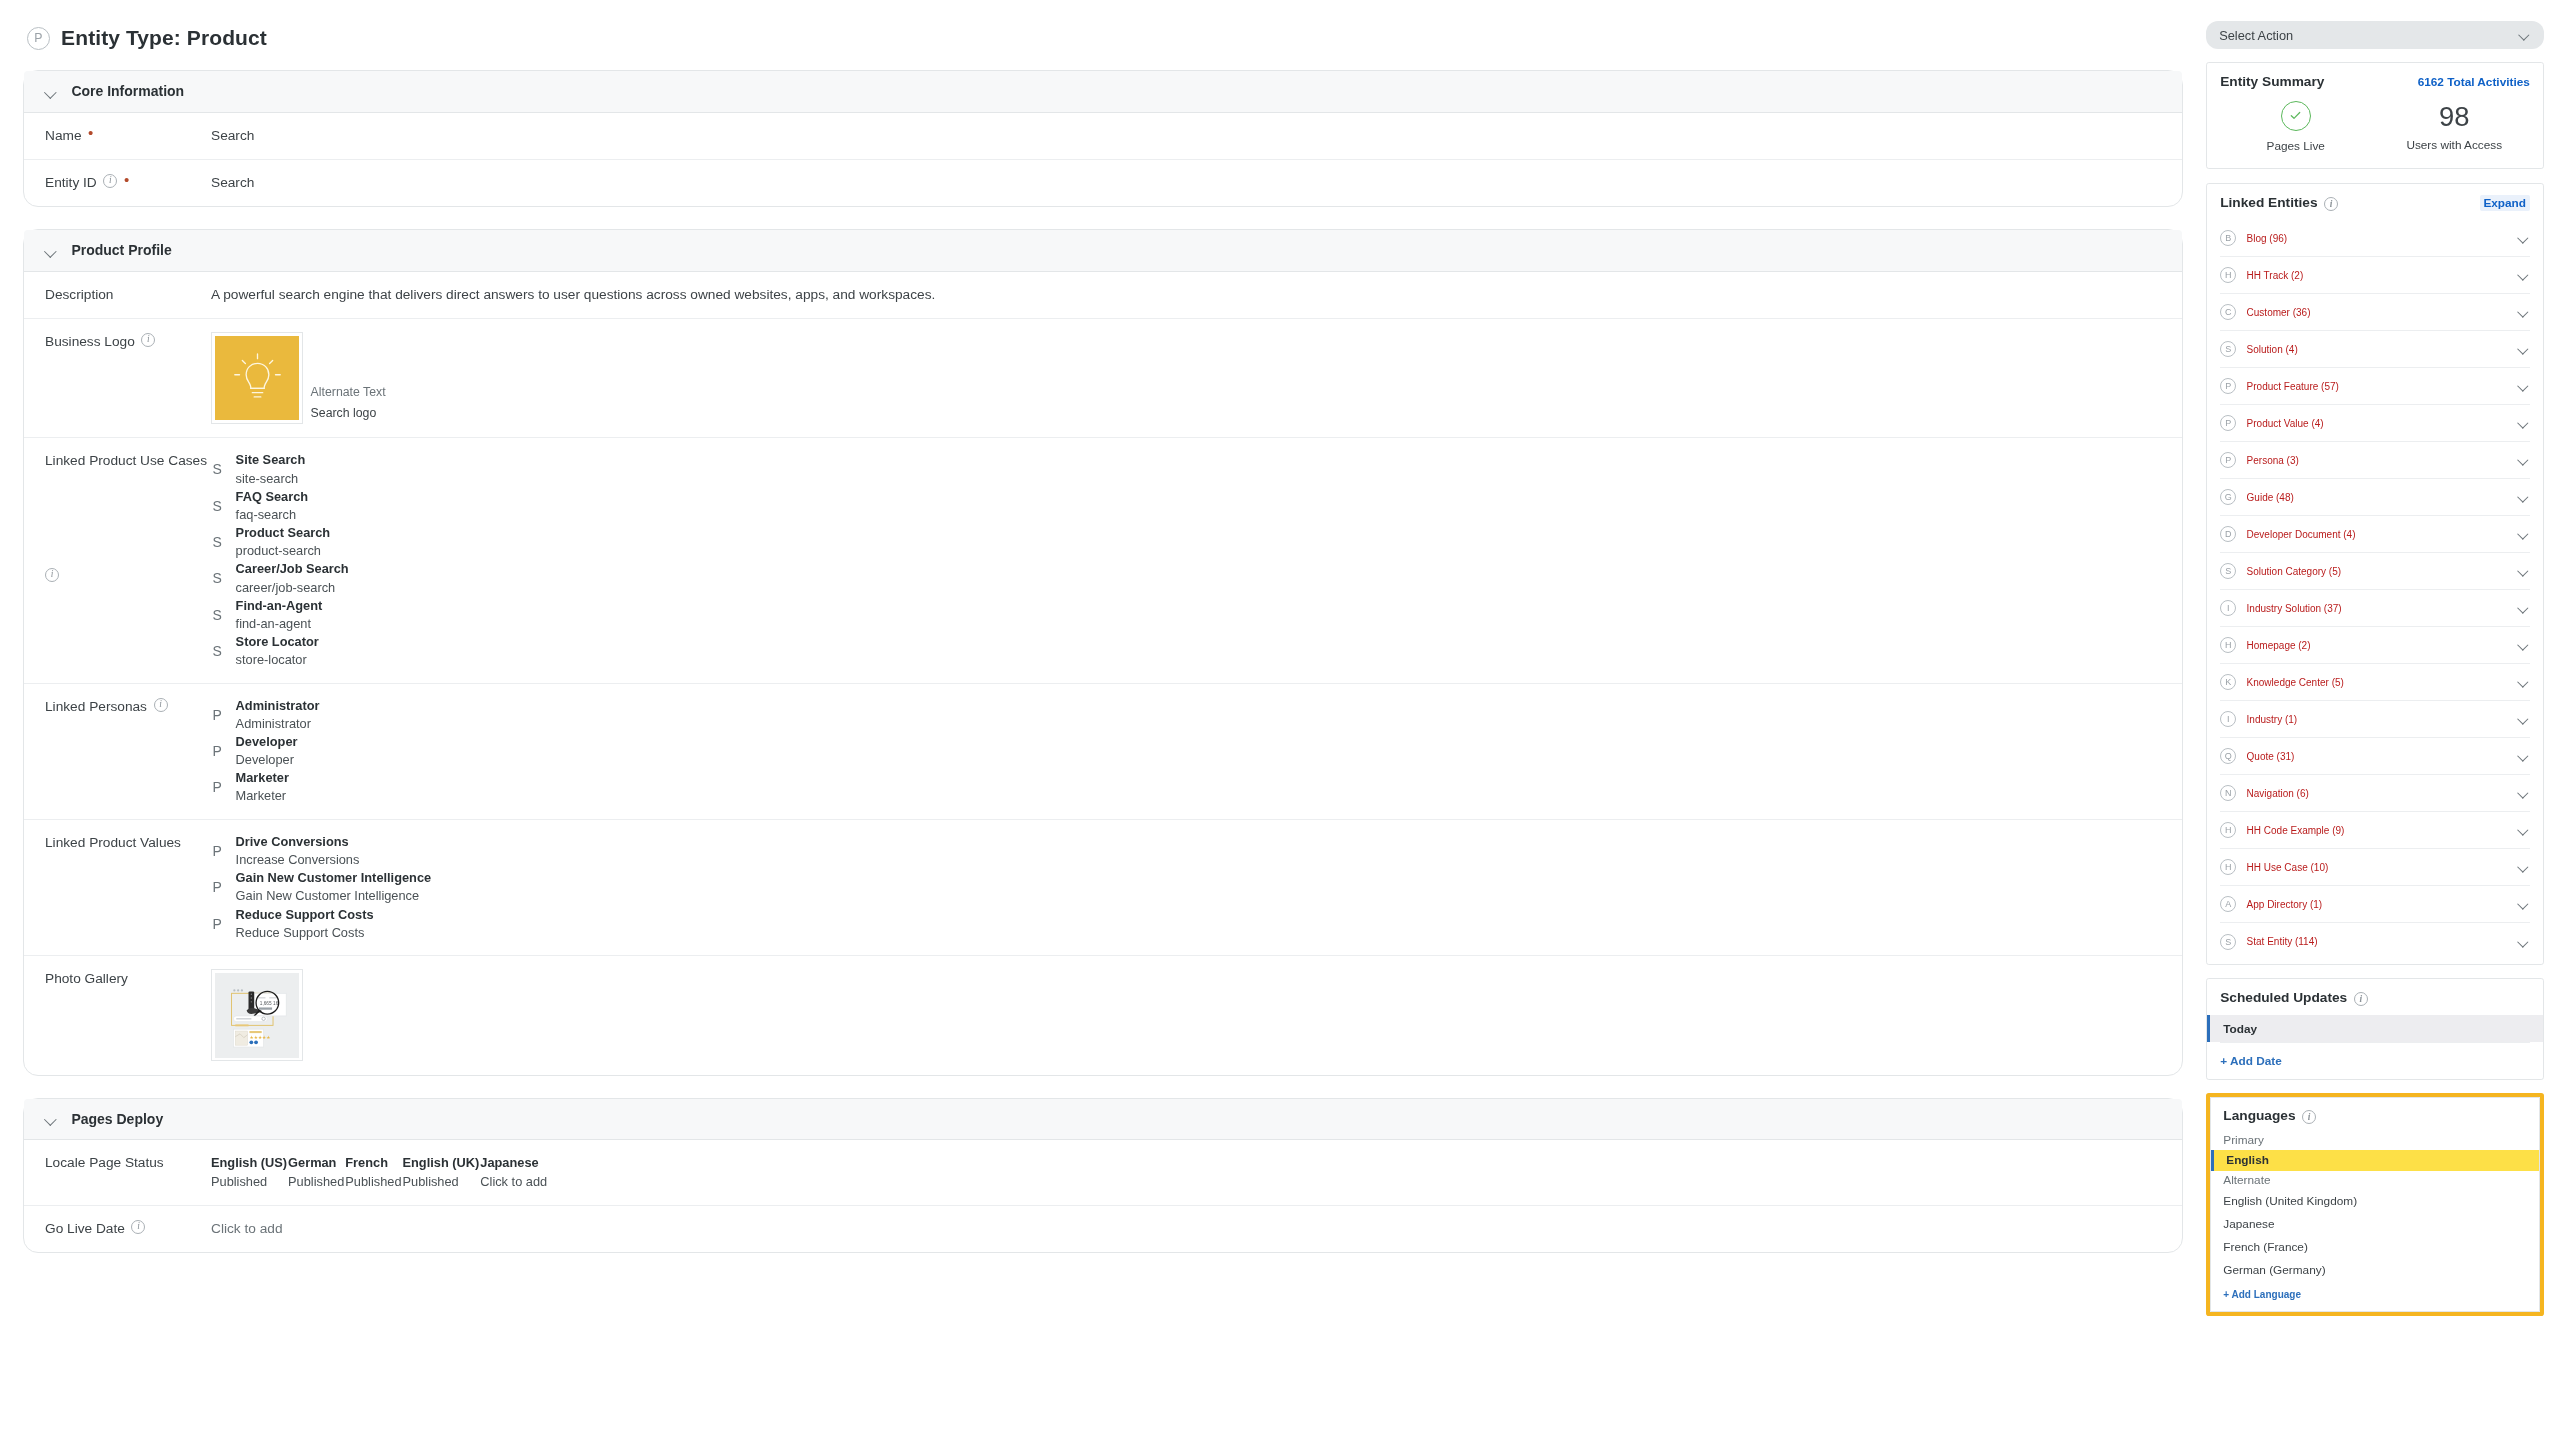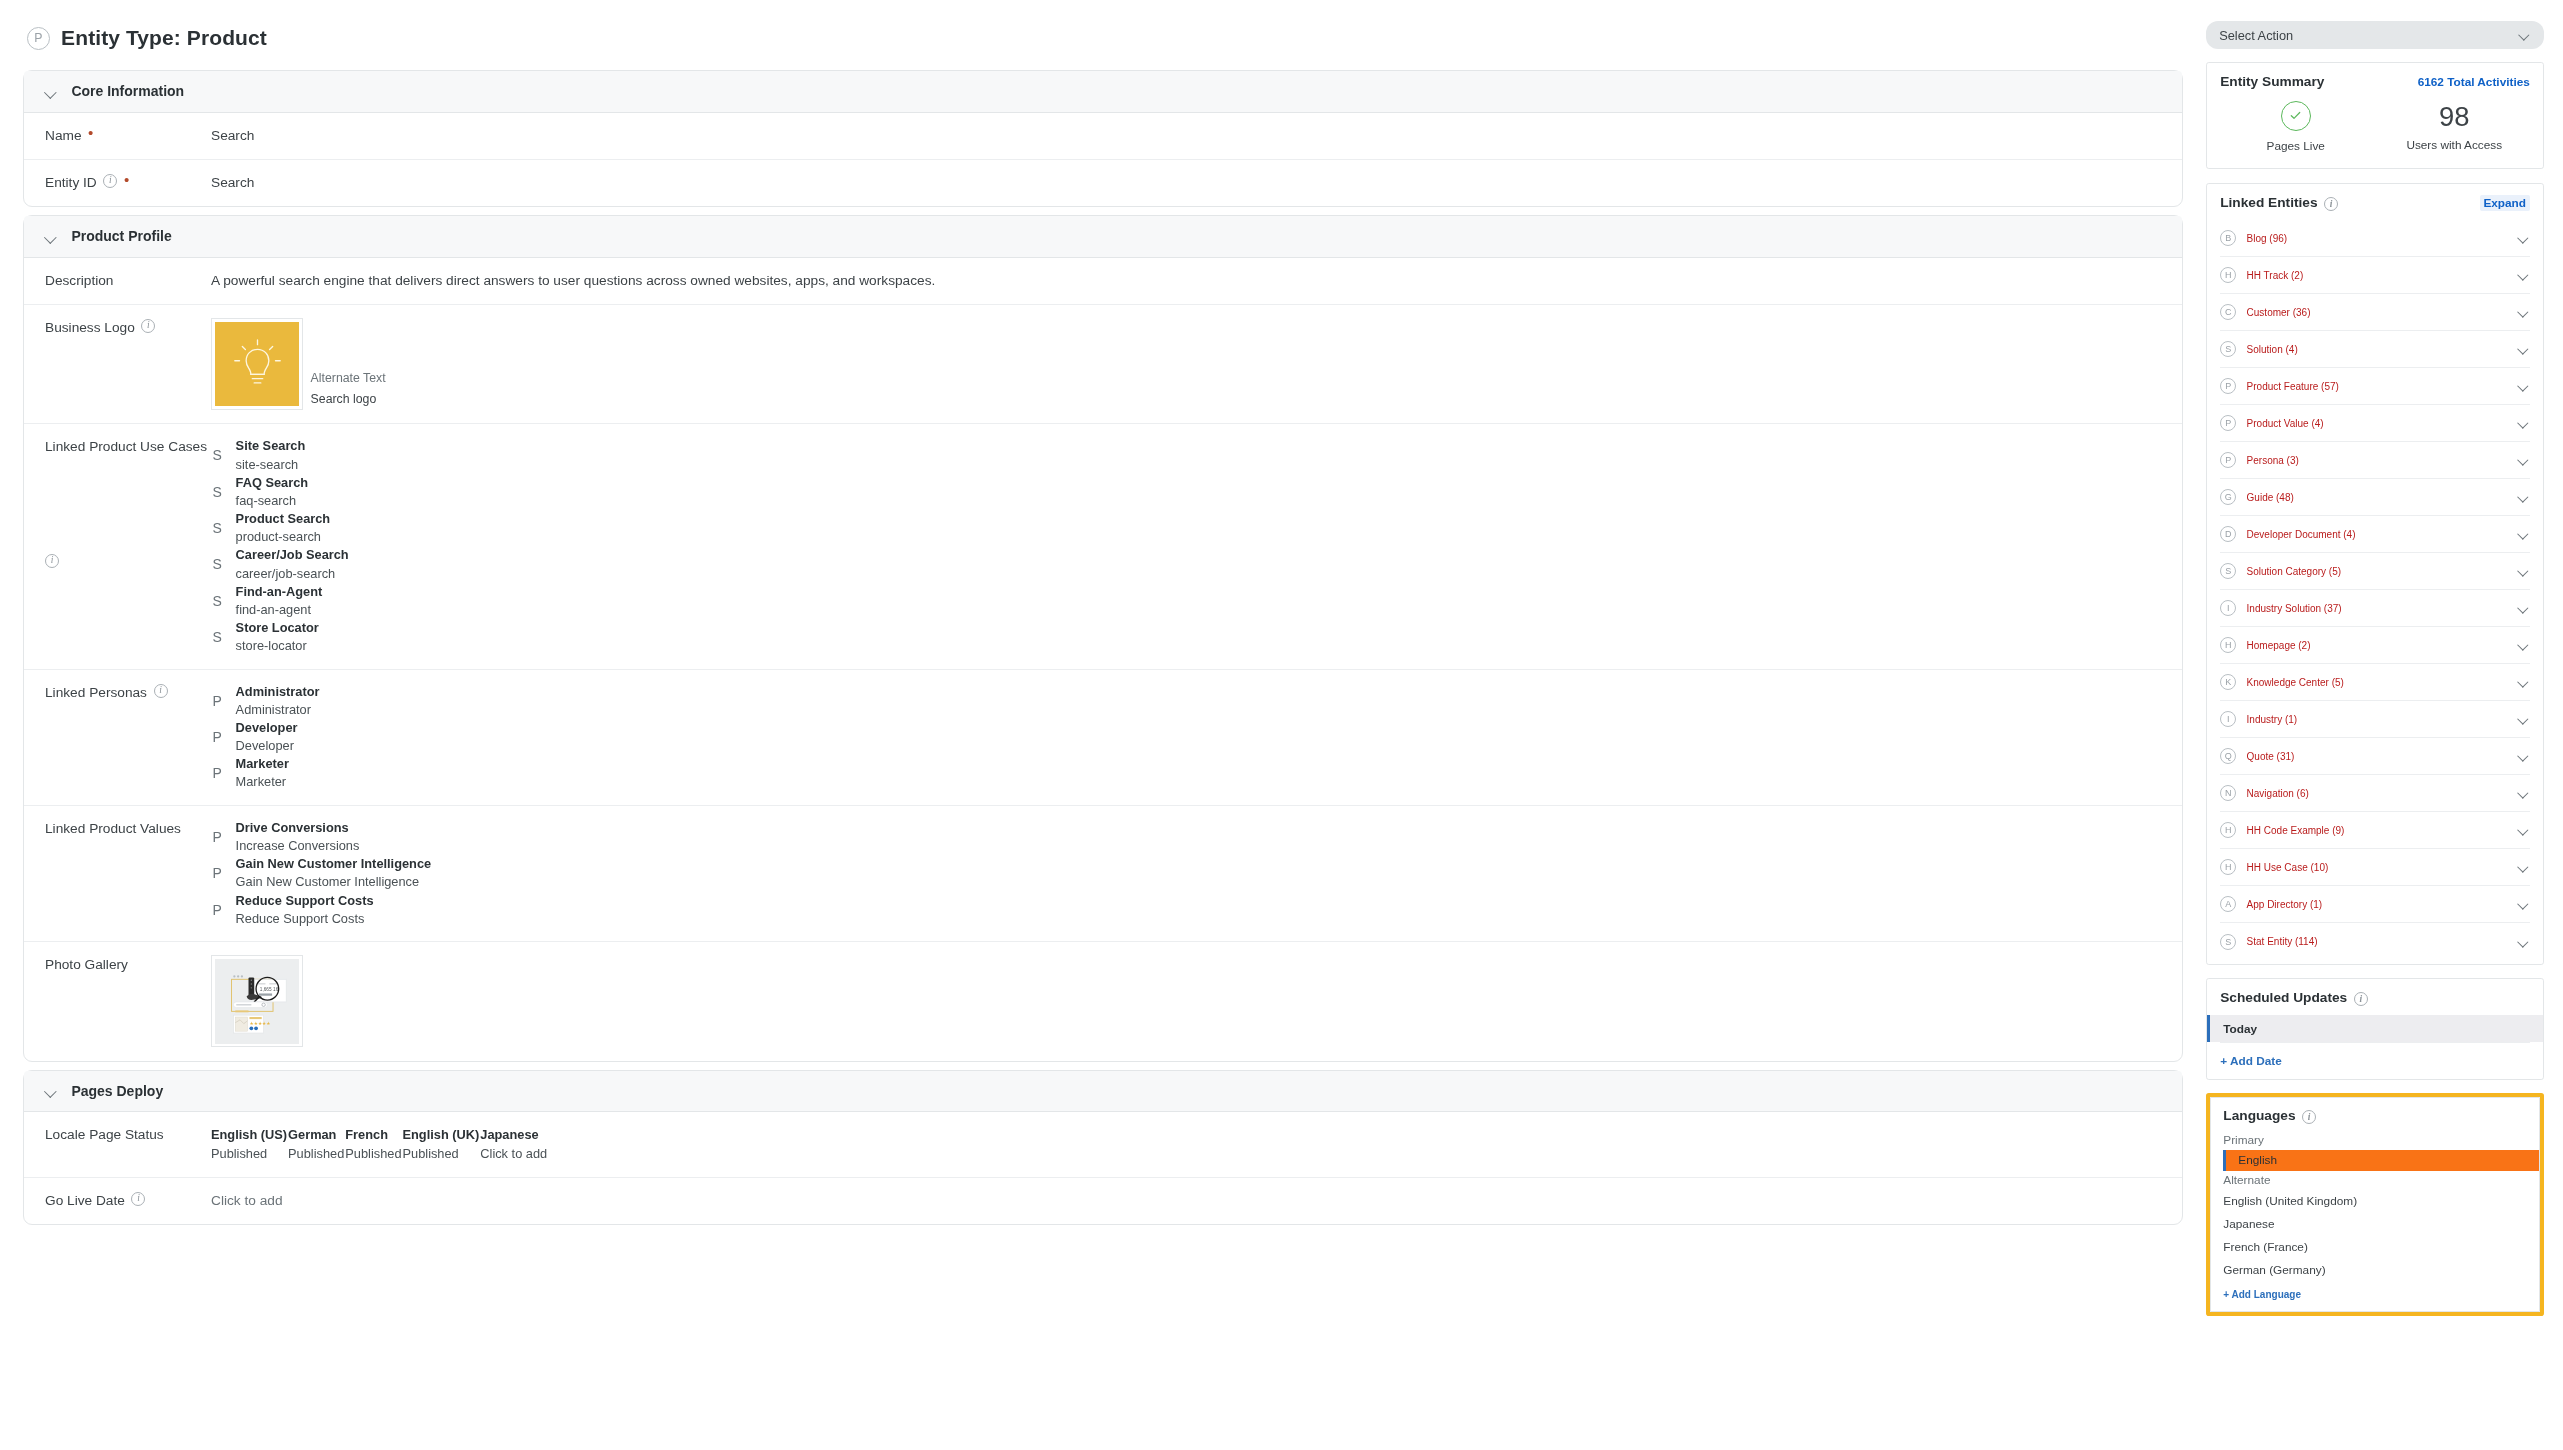--- a/index.html
+++ b/index.html
@@ -26,23 +26,23 @@
   .badge-circle {
     width: 23px; height: 23px; border-radius: 50%;
     border: 1.4px solid #b9bfc4; color: #9aa1a7;
     display: flex; align-items: center; justify-content: center;
     font-size: 12.3px; line-height: 1; flex: none;
   }
   .page-title-text { font-size: 21px; font-weight: 700; color: #2b3135; letter-spacing: 0.1px; }
 
   .card {
     border: 0.9px solid #e3e6e8;
-    border-radius: 9px;
+    border-radius: 15px;
     background: #fff;
-    margin-bottom: 8px;
+    margin-bottom: 22px;
   }
   .card-header {
     display: flex; align-items: center; gap: 13.2px;
     background: #f7f8f9;
     border-bottom: 0.9px solid #e3e6e8;
     padding: 12.3px 21px;
     border-radius: 3.8px 3.8px 0 0;
   }
   .chev {
     width: 13.2px; height: 13.2px; flex: none;
@@ -175,22 +175,22 @@
   .add-link { padding: 10.4px 13.2px 11.3px 13.2px; font-size: 11.8px; color: #2c6fbb; font-weight: 600; }
 
   .lang-panel {
     border: 4.7px solid #f5b520; border-radius: 2.8px; background: #fff;
     padding: 0;
   }
   .lang-inner { border: 0.9px solid #e3e6e8; border-radius: 0.9px; padding: 10.4px 0 11.3px 0; }
   .lang-title { font-size: 13.7px; font-weight: 700; display: flex; align-items: center; gap: 6.6px; padding: 0 12.3px 7.6px 12.3px; }
   .lang-group-label { font-size: 11.8px; color: #6b7378; padding: 1.9px 12.3px 2.8px 12.3px; }
   .lang-primary-row {
-    background: #f97316; border-left: 3.8px solid #2c6fbb;
-    padding: 3.8px 12.3px; font-size: 11.8px; font-weight: 400; color: #2b3135; margin-left: 12px;
+    background: #fde047; border-left: 3.8px solid #2c6fbb;
+    padding: 3.8px 12.3px; font-size: 11.8px; font-weight: 700; color: #2b3135;
   }
   .lang-alt-item { font-size: 11.8px; color: #3d4347; padding: 1.9px 12.3px; line-height: 1.62; }
   .lang-add { font-size: 10px; color: #2c6fbb; font-weight: 600; padding: 7.6px 12.3px 0 12.3px; }
 </style>
 </head>
 <body>
 
 <div class="page">
 
   <div class="main-col">

